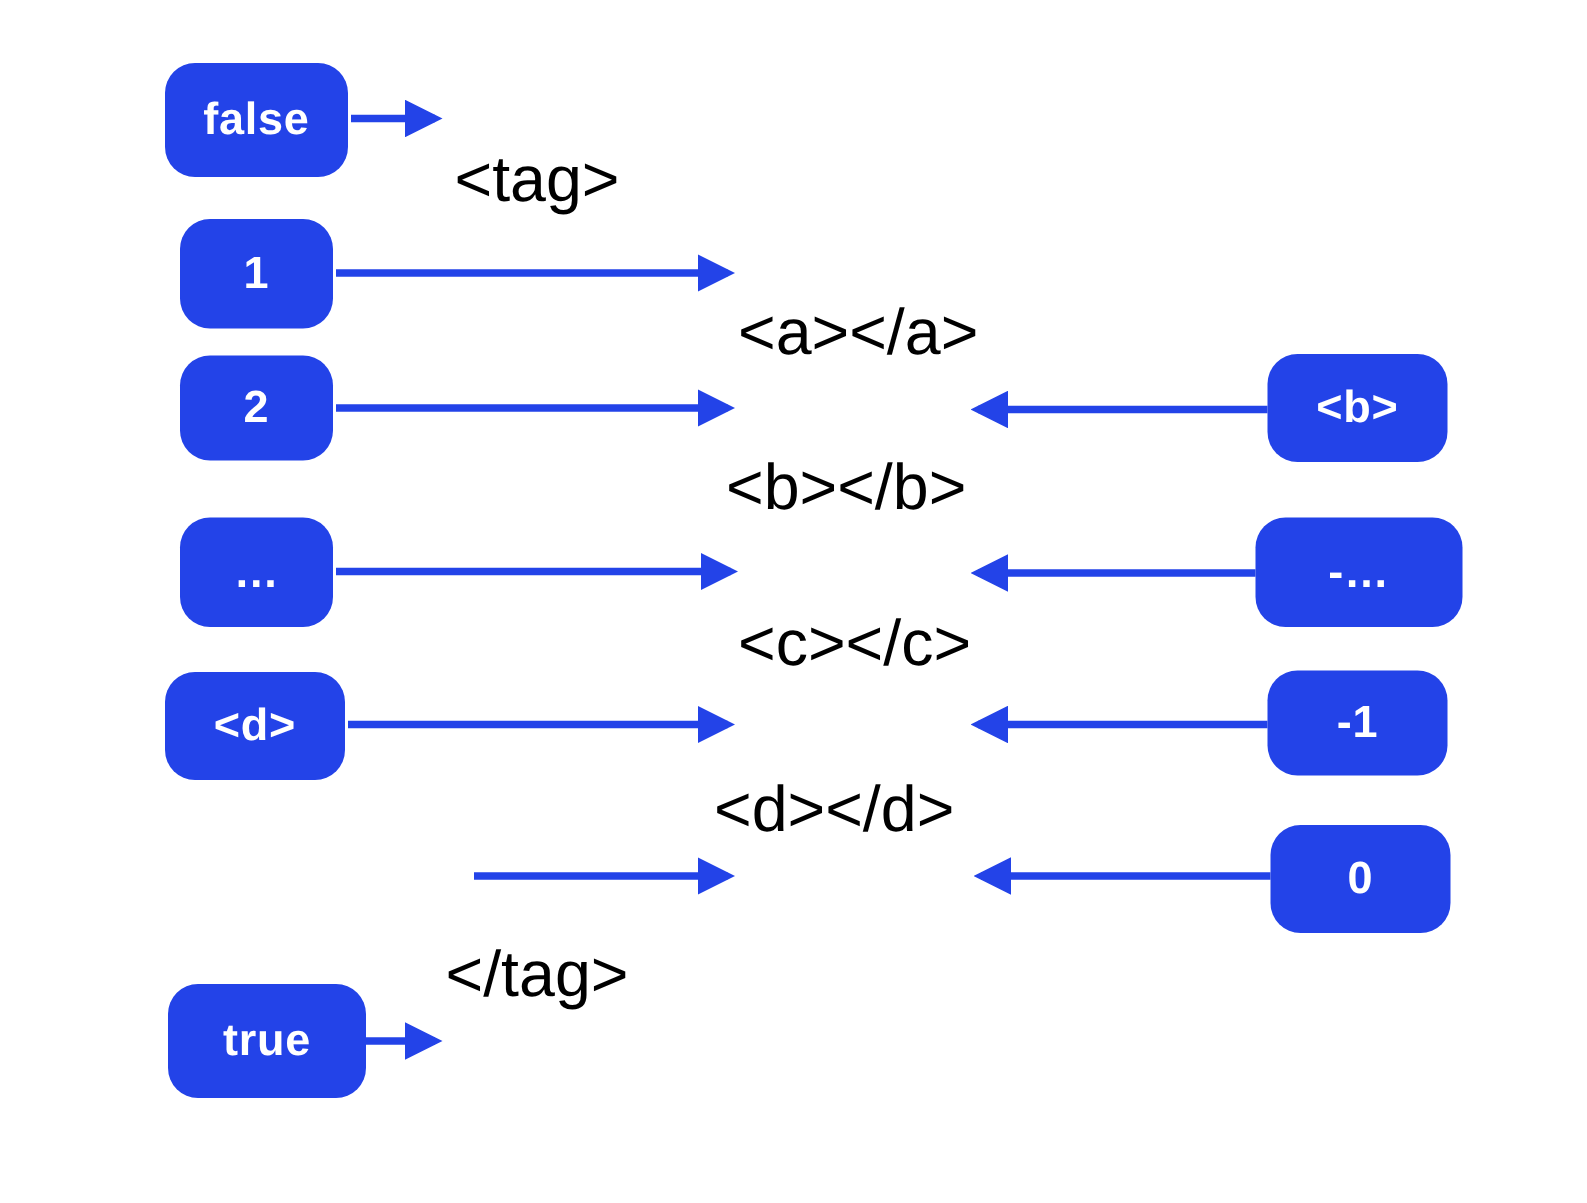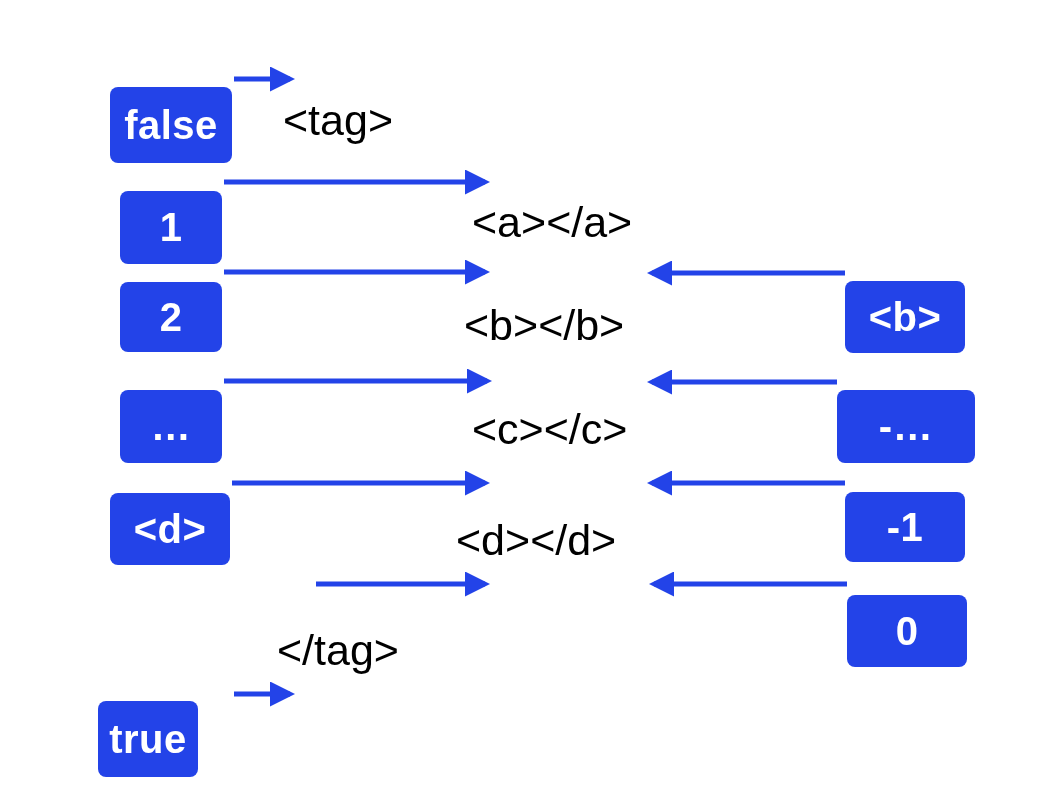--- a/index.html
+++ b/index.html
@@ -21,36 +21,36 @@
   }
   svg.arrows line {
     stroke: var(--accent, #2343e8);
     stroke-width: 5;
   }
   #arrowhead path { fill: var(--accent, #2343e8); }
   .pill {
     position: absolute;
     background: var(--accent, #2343e8);
     color: var(--pill-text, #ffffff);
-    border-radius: 8px;
+    border-radius: 20px;
     display: flex;
     align-items: center;
     justify-content: center;
     font-weight: bold;
-    font-size: 40px;
+    font-size: 30px;
     letter-spacing: 0.5px;
     box-sizing: border-box;
-    margin-top: 45px;
   }
   .code-line {
     position: absolute;
     color: var(--code-text, #000000);
     font-size: 43px;
     line-height: 48px;
     white-space: nowrap;
+    margin-left: 20px;
   }
 </style>
 </head>
 <body>
 
 <div class="canvas">
 
   <svg class="arrows" viewBox="0 0 1058 802">
     <defs>
       <marker id="arrowhead" viewBox="0 0 10 10" refX="8" refY="5" markerWidth="5" markerHeight="5" orient="auto" markerUnits="strokeWidth">
@@ -77,20 +77,20 @@
   <div class="code-line" style="left:464px; top:301px;">&lt;b&gt;&lt;/b&gt;</div>
   <div class="code-line" style="left:472px; top:405px;">&lt;c&gt;&lt;/c&gt;</div>
   <div class="code-line" style="left:456px; top:516px;">&lt;d&gt;&lt;/d&gt;</div>
   <div class="code-line" style="left:277px; top:626px;">&lt;/tag&gt;</div>
 
   <div class="pill" style="left:110px; top:42px;  width:122px; height:76px;">false</div>
   <div class="pill" style="left:120px; top:146px; width:102px; height:73px;">1</div>
   <div class="pill" style="left:120px; top:237px; width:102px; height:70px;">2</div>
   <div class="pill" style="left:120px; top:345px; width:102px; height:73px;">…</div>
   <div class="pill" style="left:110px; top:448px; width:120px; height:72px;">&lt;d&gt;</div>
-  <div class="pill" style="left:98px; top:656px; width:100px; height:76px;">true</div>
+  <div class="pill" style="left:112px; top:656px; width:132px; height:76px;">true</div>
 
   <div class="pill" style="left:845px; top:236px; width:120px; height:72px;">&lt;b&gt;</div>
   <div class="pill" style="left:837px; top:345px; width:138px; height:73px;">-…</div>
   <div class="pill" style="left:845px; top:447px; width:120px; height:70px;">-1</div>
   <div class="pill" style="left:847px; top:550px; width:120px; height:72px;">0</div>
 
 </div>
 
 </body></html>

